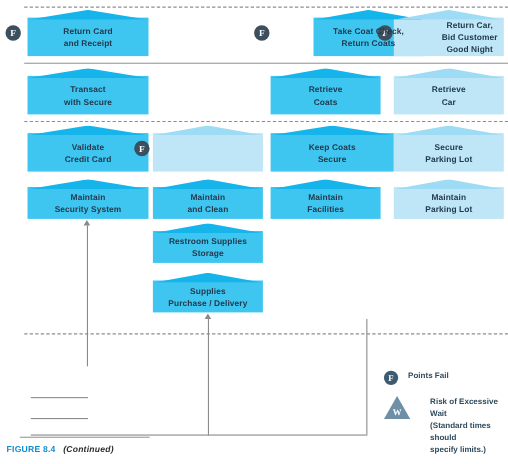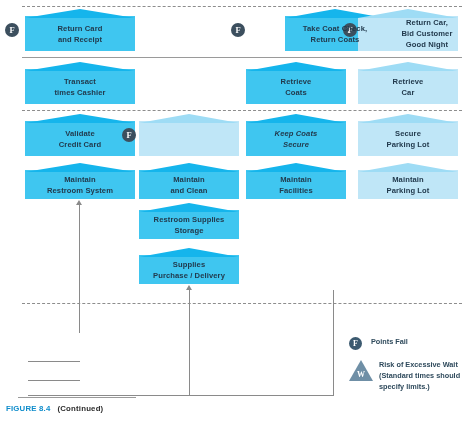--- a/index.html
+++ b/index.html
@@ -92,29 +92,29 @@
     clip-path:polygon(50% 0%,100% 100%,0% 100%);
     color:#ffffff;font-size:8px;font-weight:bold;
     font-family:"Liberation Serif","DejaVu Serif",serif;
     display:flex;align-items:flex-end;justify-content:center;
     padding-bottom:2px;box-sizing:border-box;line-height:1;
   }
   .key-text{
     margin-left:22px;font-size:7.3px;color:#2f4a5c;font-weight:bold;
     line-height:1.5;
   }
-  .key-row.wait .key-text{margin-left:30px;}
+  .key-row.wait .key-text{margin-left:42px;}
 
   
   #caption{
     position:absolute;left:6px;top:404px;
     font-size:7.8px;font-weight:bold;color:#0e8ccb;letter-spacing:.2px;
     white-space:nowrap;
   }
-  #caption .cont{color:#2b2b2b;margin-left:7px;font-weight:bold;}
+  #caption .cont{color:#2b2b2b;font-style:italic;margin-left:7px;font-weight:bold;}
   .cap-rule{position:absolute;left:18px;top:397px;width:118px;height:0;border-top:1.3px solid #9a9a9a;}
 </style>
 </head>
 <body>
 
 <div id="canvas">
 
   <div class="lane-dashed" style="left:22px;top:6px;width:440px;"></div>
   <div class="lane-solid" style="left:22px;top:57px;width:440px;"></div>
   <div class="lane-dashed" style="left:22px;top:110px;width:440px;"></div>
@@ -148,21 +148,21 @@
       <span>Good Night</span>
     </span>
   </div>
   <div class="fbadge" style="left:343px;top:23px;">F</div>
 
   <div class="node tone-med" style="left:25px;top:62px;width:110px;height:42px;">
     <span class="roof"></span>
     <span class="body"></span>
     <span class="lbl">
       <span>Transact</span><br>
-      <span>times Cashier</span>
+      <span>with Secure</span>
     </span>
   </div>
 
   <div class="node tone-med" style="left:246px;top:62px;width:100px;height:42px;">
     <span class="roof"></span>
     <span class="body"></span>
     <span class="lbl">
       <span>Retrieve</span><br>
       <span>Coats</span>
     </span>
@@ -185,21 +185,21 @@
       <span>Credit Card</span>
     </span>
   </div>
 
   <div class="node tone-light" style="left:139px;top:114px;width:100px;height:42px;">
     <span class="roof"></span>
     <span class="body"></span>
   </div>
   <div class="fbadge" style="left:122px;top:128px;">F</div>
 
-  <div class="node tone-med" style="left:246px;top:114px;width:100px;height:42px;font-style:italic;">
+  <div class="node tone-med" style="left:246px;top:114px;width:112px;height:42px;">
     <span class="roof"></span>
     <span class="body"></span>
     <span class="lbl">
       <span>Keep Coats</span><br>
       <span>Secure</span>
     </span>
   </div>
 
   <div class="node tone-light" style="left:358px;top:114px;width:100px;height:42px;">
     <span class="roof"></span>
@@ -208,21 +208,21 @@
       <span>Secure</span><br>
       <span>Parking Lot</span>
     </span>
   </div>
 
   <div class="node tone-med" style="left:25px;top:163px;width:110px;height:36px;">
     <span class="roof"></span>
     <span class="body"></span>
     <span class="lbl">
       <span>Maintain</span><br>
-      <span>Restroom System</span>
+      <span>Security System</span>
     </span>
   </div>
 
   <div class="node tone-med" style="left:139px;top:163px;width:100px;height:36px;">
     <span class="roof"></span>
     <span class="body"></span>
     <span class="lbl">
       <span>Maintain</span><br>
       <span>and Clean</span>
     </span>

